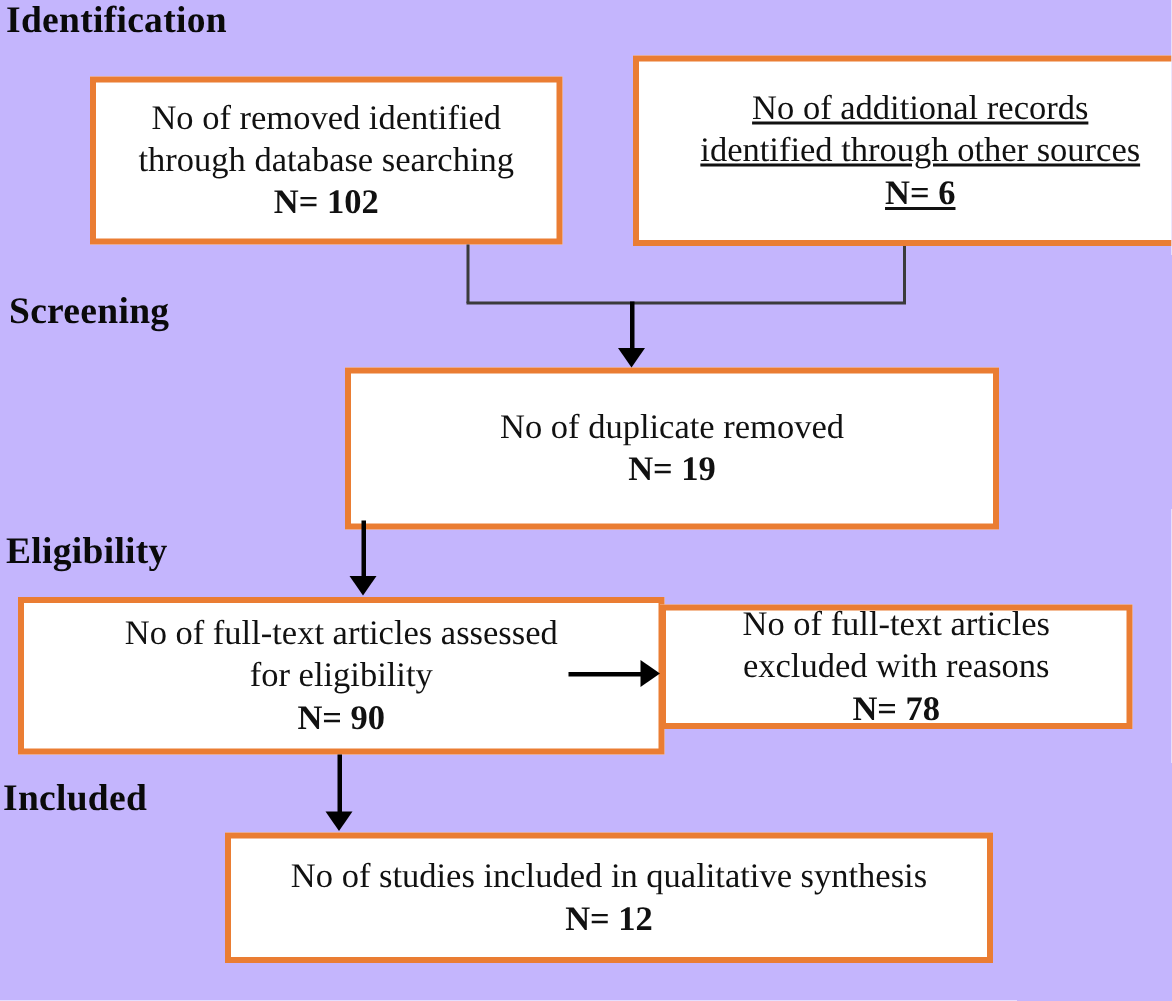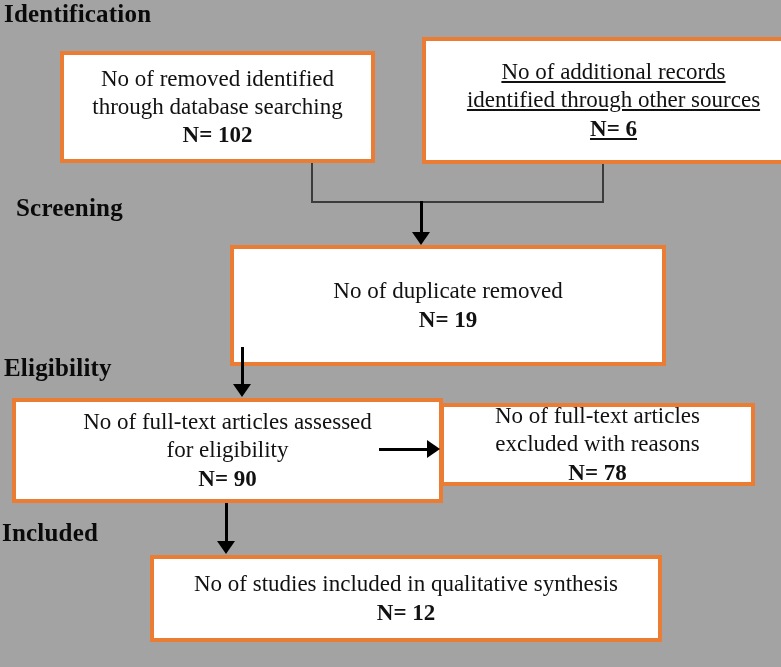--- a/index.html
+++ b/index.html
@@ -4,35 +4,35 @@
 <style>
   html, body {
     margin: 0;
     padding: 0;
     background: #ffffff;
   }
   .canvas {
     position: relative;
     width: 781px;
     height: 667px;
-    background: #a3a3a3;
+    background: #c4b5fd;
     font-family: "Liberation Serif", "DejaVu Serif", serif;
     color: #111111;
     overflow: hidden;
   }
   .stage-label {
     position: absolute;
     font-weight: bold;
     font-size: 25px;
     letter-spacing: 0.2px;
     color: #0a0a0a;
     white-space: nowrap;
   }
   .stage-identification { left: 4px;  top: 0px; }
-  .stage-screening      { left: 16px;  top: 194px; }
+  .stage-screening      { left: 6px;  top: 194px; }
   .stage-eligibility    { left: 4px;  top: 354px; }
   .stage-included       { left: 2px;  top: 519px; }
 
   .flow-box {
     position: absolute;
     box-sizing: border-box;
     border: 4px solid #ea7d33;
     background: #ffffff;
     display: flex;
     flex-direction: column;
@@ -41,21 +41,21 @@
     text-align: center;
     font-size: 23px;
     line-height: 1.22;
     padding: 4px 8px;
   }
   .box-lines { white-space: pre-line; }
   .box-n { font-weight: bold; white-space: pre-line; }
 
   .box-records-identified { left: 60px;  top: 51px;  width: 315px; height: 112px; }
   .box-additional-records { left: 422px; top: 37px;  width: 383px; height: 127px; text-decoration: underline; }
-  .box-duplicates-removed { left: 230px; top: 245px; width: 436px; height: 121px; }
+  .box-duplicates-removed { left: 230px; top: 245px; width: 436px; height: 108px; }
   .box-fulltext-assessed  { left: 12px;  top: 398px; width: 431px; height: 105px; }
   .box-fulltext-excluded  { left: 440px; top: 403px; width: 315px; height: 83px; }
   .box-studies-included   { left: 150px; top: 555px; width: 512px; height: 87px; }
 
   .conn {
     position: absolute;
     background: #3b3b3b;
   }
   .conn-v-left  { left: 311px; top: 163px; width: 2px;   height: 39px; }
   .conn-v-right { left: 602px; top: 164px; width: 2px;   height: 38px; }

